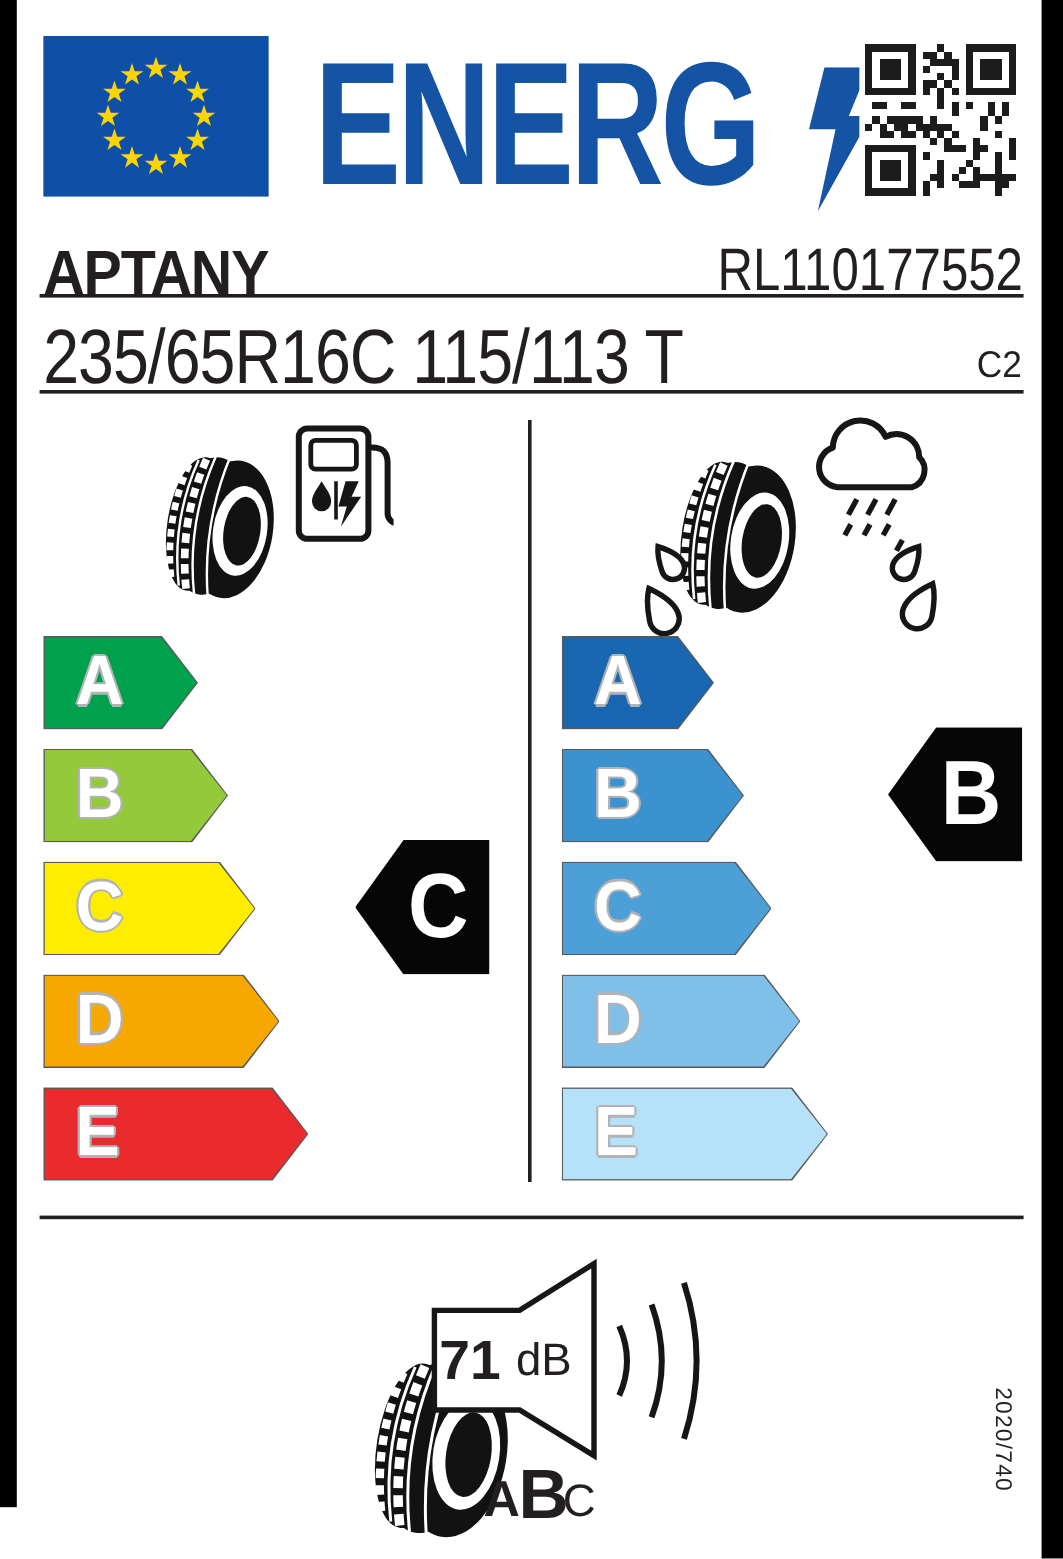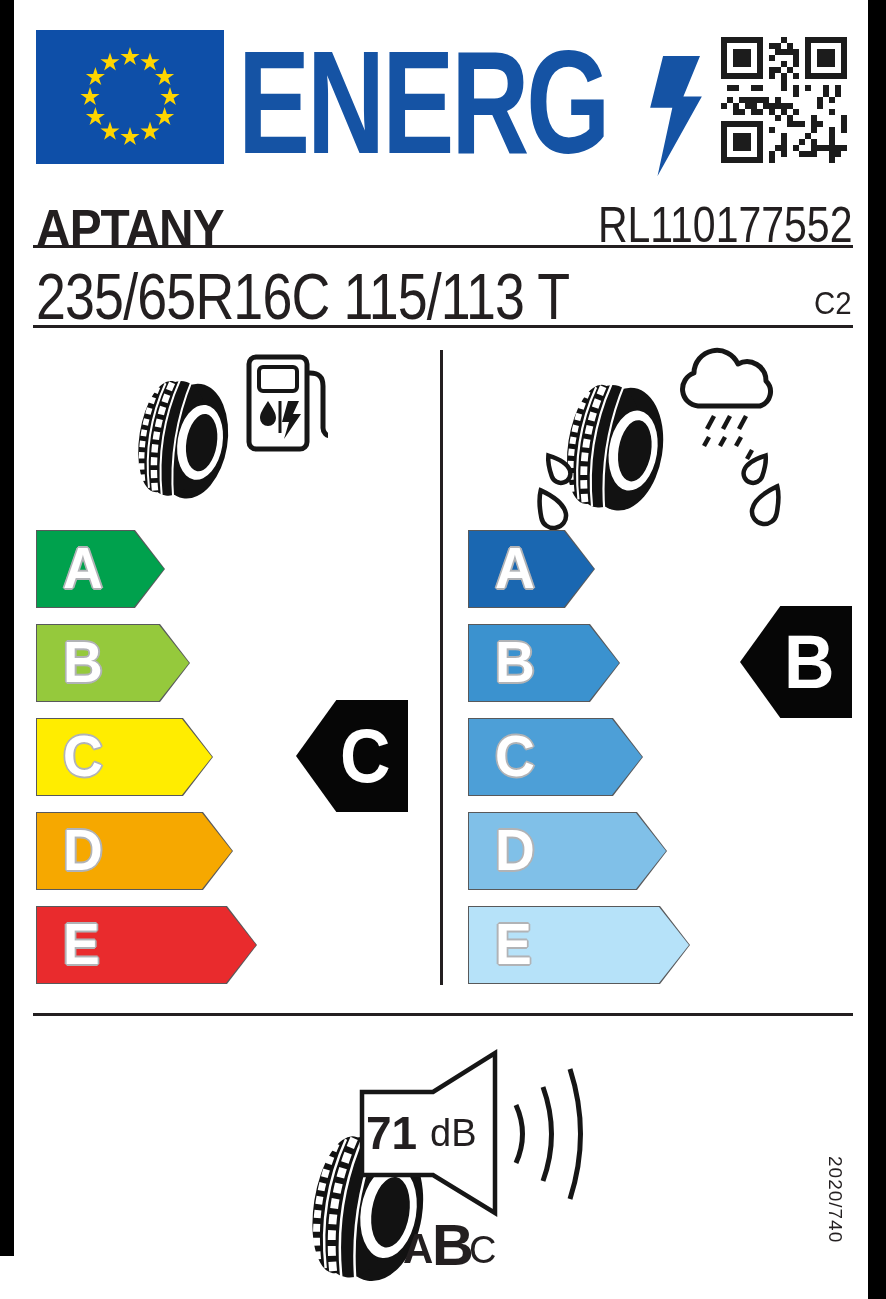--- a/index.html
+++ b/index.html
@@ -4,21 +4,21 @@
 <style>
   html,body{margin:0;padding:0;background:#fff;}
   .label{position:relative;width:886px;height:1299px;background:#fff;overflow:hidden;
          font-family:"Liberation Sans",sans-serif;color:#231f20;}
   .bar{position:absolute;background:#000;}
   .b-left{left:0;top:0;width:14px;height:1256px;}
   .b-right{left:868px;top:0;width:18px;height:1299px;}
 
   
   .flag{position:absolute;left:36px;top:30px;width:188px;height:134px;}
-  .energ{position:absolute;left:238px;top:30px;display:flex;align-items:flex-end;}
+  .energ{position:absolute;left:262px;top:30px;display:flex;align-items:flex-end;}
   .energ .txt{font-size:146px;font-weight:bold;line-height:1;letter-spacing:-4px;
               transform:scaleX(.74);transform-origin:left top;display:inline-block;}
   .energ svg{margin-left:-88px;margin-top:26px;}
   .qr{position:absolute;left:716px;top:32px;width:136px;height:136px;}
 
   .brand{position:absolute;left:36px;top:198px;font-size:52px;font-weight:bold;
          transform:scaleX(.92);transform-origin:left top;letter-spacing:-1px;}
   .code{position:absolute;right:34px;top:196px;font-size:50px;
         transform:scaleX(.82);transform-origin:right top;letter-spacing:0;}
   .rule{position:absolute;left:33px;width:820px;height:3px;background:#231f20;}

